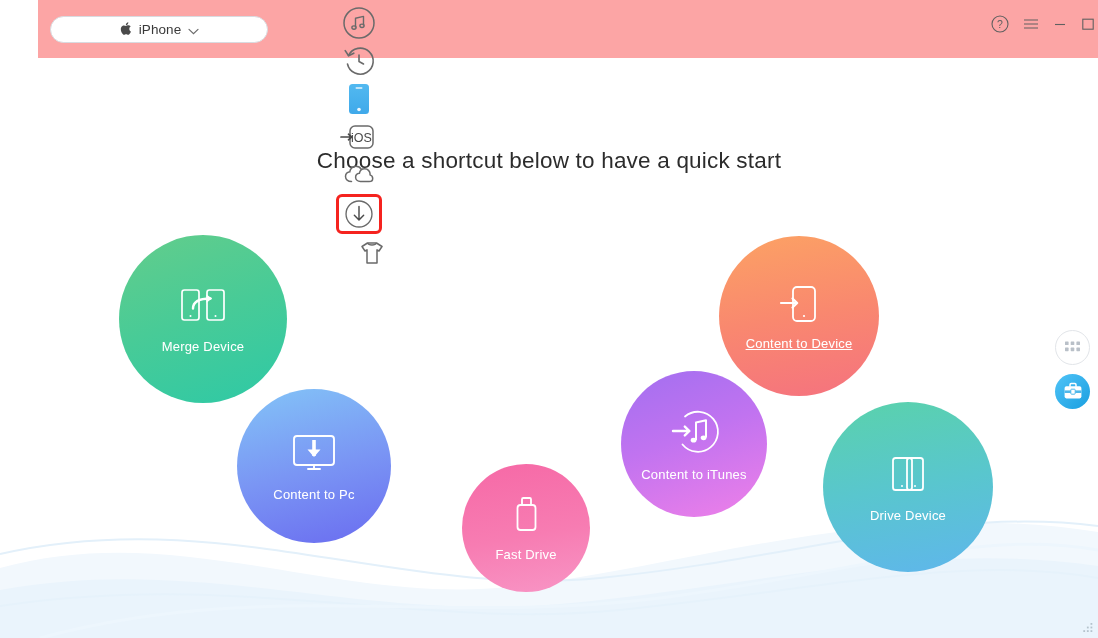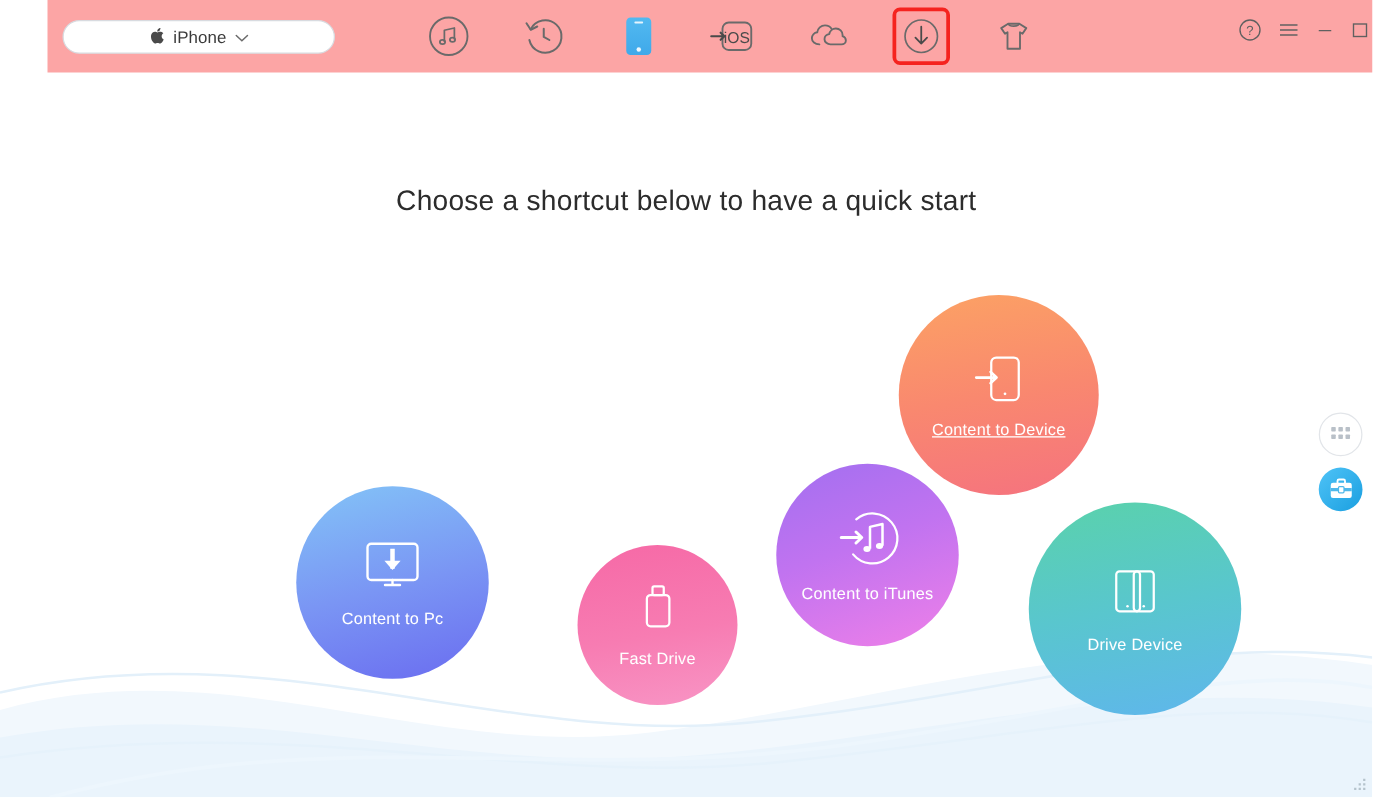--- a/index.html
+++ b/index.html
@@ -48,20 +48,21 @@
   .device-selector .dev-label {
     font-size: 13.5px; color: #3a3a3a; letter-spacing: .1px;
   }
   .device-selector .chev { display:block; }
 
   .toolbar {
     position: absolute; left: 296px; top: 4px;
     height: 50px;
     display: flex; align-items: center;
     gap: 0;
+    flex-direction: column;
   }
   .tool-btn {
     width: 50px; height: 50px;
     display: flex; align-items: center; justify-content: center;
     margin-right: 26px;
     cursor: pointer;
     position: relative;
     border-radius: 5px;
   }
   .tool-btn:last-child { margin-right: 0; }
@@ -263,20 +264,34 @@
           <path d="M2 2 L13 13 M13 2 L2 13" stroke="#606060" stroke-width="1.1" fill="none"></path>
         </svg>
       </span>
     </div>
   </div>
 
   <div class="page-title">Choose a shortcut below to have a quick start</div>
 
   <div class="bubbles">
 
+    <div class="bubble" style="left:119px; top:235px; width:168px; height:168px;
+                background: linear-gradient(160deg, #63cd8b 0%, #48cb97 48%, #2ec9a6 100%);">
+      <span class="b-icon">
+        <svg width="50" height="44" viewBox="0 0 50 44">
+          <rect x="4" y="5" width="17" height="30" rx="2.4" fill="none" stroke="#ffffff" stroke-width="1.7"></rect>
+          <rect x="29" y="5" width="17" height="30" rx="2.4" fill="none" stroke="#ffffff" stroke-width="1.7"></rect>
+          <circle cx="12.5" cy="31" r="1" fill="#ffffff"></circle>
+          <circle cx="37.5" cy="31" r="1" fill="#ffffff"></circle>
+          <path d="M15 23.5 C15 16 22 13.5 32.5 13.5" fill="none" stroke="#ffffff" stroke-width="2.4" stroke-linecap="round"></path>
+          <path d="M28.5 9.5 L34 13.6 L28.5 17.8 Z" fill="#ffffff"></path>
+        </svg>
+      </span>
+      <span class="b-label">Merge Device</span>
+    </div>
 
 
     <div class="bubble" style="left:719px; top:236px; width:160px; height:160px;
                 background: linear-gradient(170deg, #fca264 0%, #f9886f 50%, #f5727f 100%); text-decoration: underline;">
       <span class="b-icon">
         <svg width="42" height="44" viewBox="0 0 42 44">
           <rect x="15" y="5" width="22" height="34" rx="4" fill="none" stroke="#ffffff" stroke-width="1.8"></rect>
           <circle cx="26" cy="34" r="1.1" fill="#ffffff"></circle>
           <path d="M3 21 L19 21 M14.5 16.5 L19.2 21 L14.5 25.5" fill="none" stroke="#ffffff" stroke-width="2.2" stroke-linecap="round" stroke-linejoin="round"></path>
         </svg>
@@ -290,21 +305,21 @@
         <svg width="52" height="46" viewBox="0 0 52 46">
           <rect x="6" y="5" width="40" height="29" rx="3" fill="none" stroke="#ffffff" stroke-width="1.9"></rect>
           <path d="M20 38 L32 38 M26 34 L26 38" fill="none" stroke="#ffffff" stroke-width="1.9" stroke-linecap="round"></path>
           <path d="M26 9 L26 25" stroke="#ffffff" stroke-width="3.6" stroke-linecap="butt"></path>
           <path d="M19.5 18.5 L26 26 L32.5 18.5 Z" fill="#ffffff"></path>
         </svg>
       </span>
       <span class="b-label">Content to Pc</span>
     </div>
 
-    <div class="bubble" style="left:462px; top:436px; width:128px; height:128px;
+    <div class="bubble" style="left:462px; top:464px; width:128px; height:128px;
                 background: linear-gradient(170deg, #f669a6 0%, #f77cb2 55%, #f895c5 100%);">
       <span class="b-icon">
         <svg width="32" height="42" viewBox="0 0 32 42">
           <rect x="12" y="3" width="9" height="7" rx="1.3" fill="none" stroke="#ffffff" stroke-width="1.8"></rect>
           <rect x="7.5" y="10" width="18" height="25" rx="3" fill="none" stroke="#ffffff" stroke-width="1.8"></rect>
         </svg>
       </span>
       <span class="b-label">Fast Drive</span>
     </div>
 

